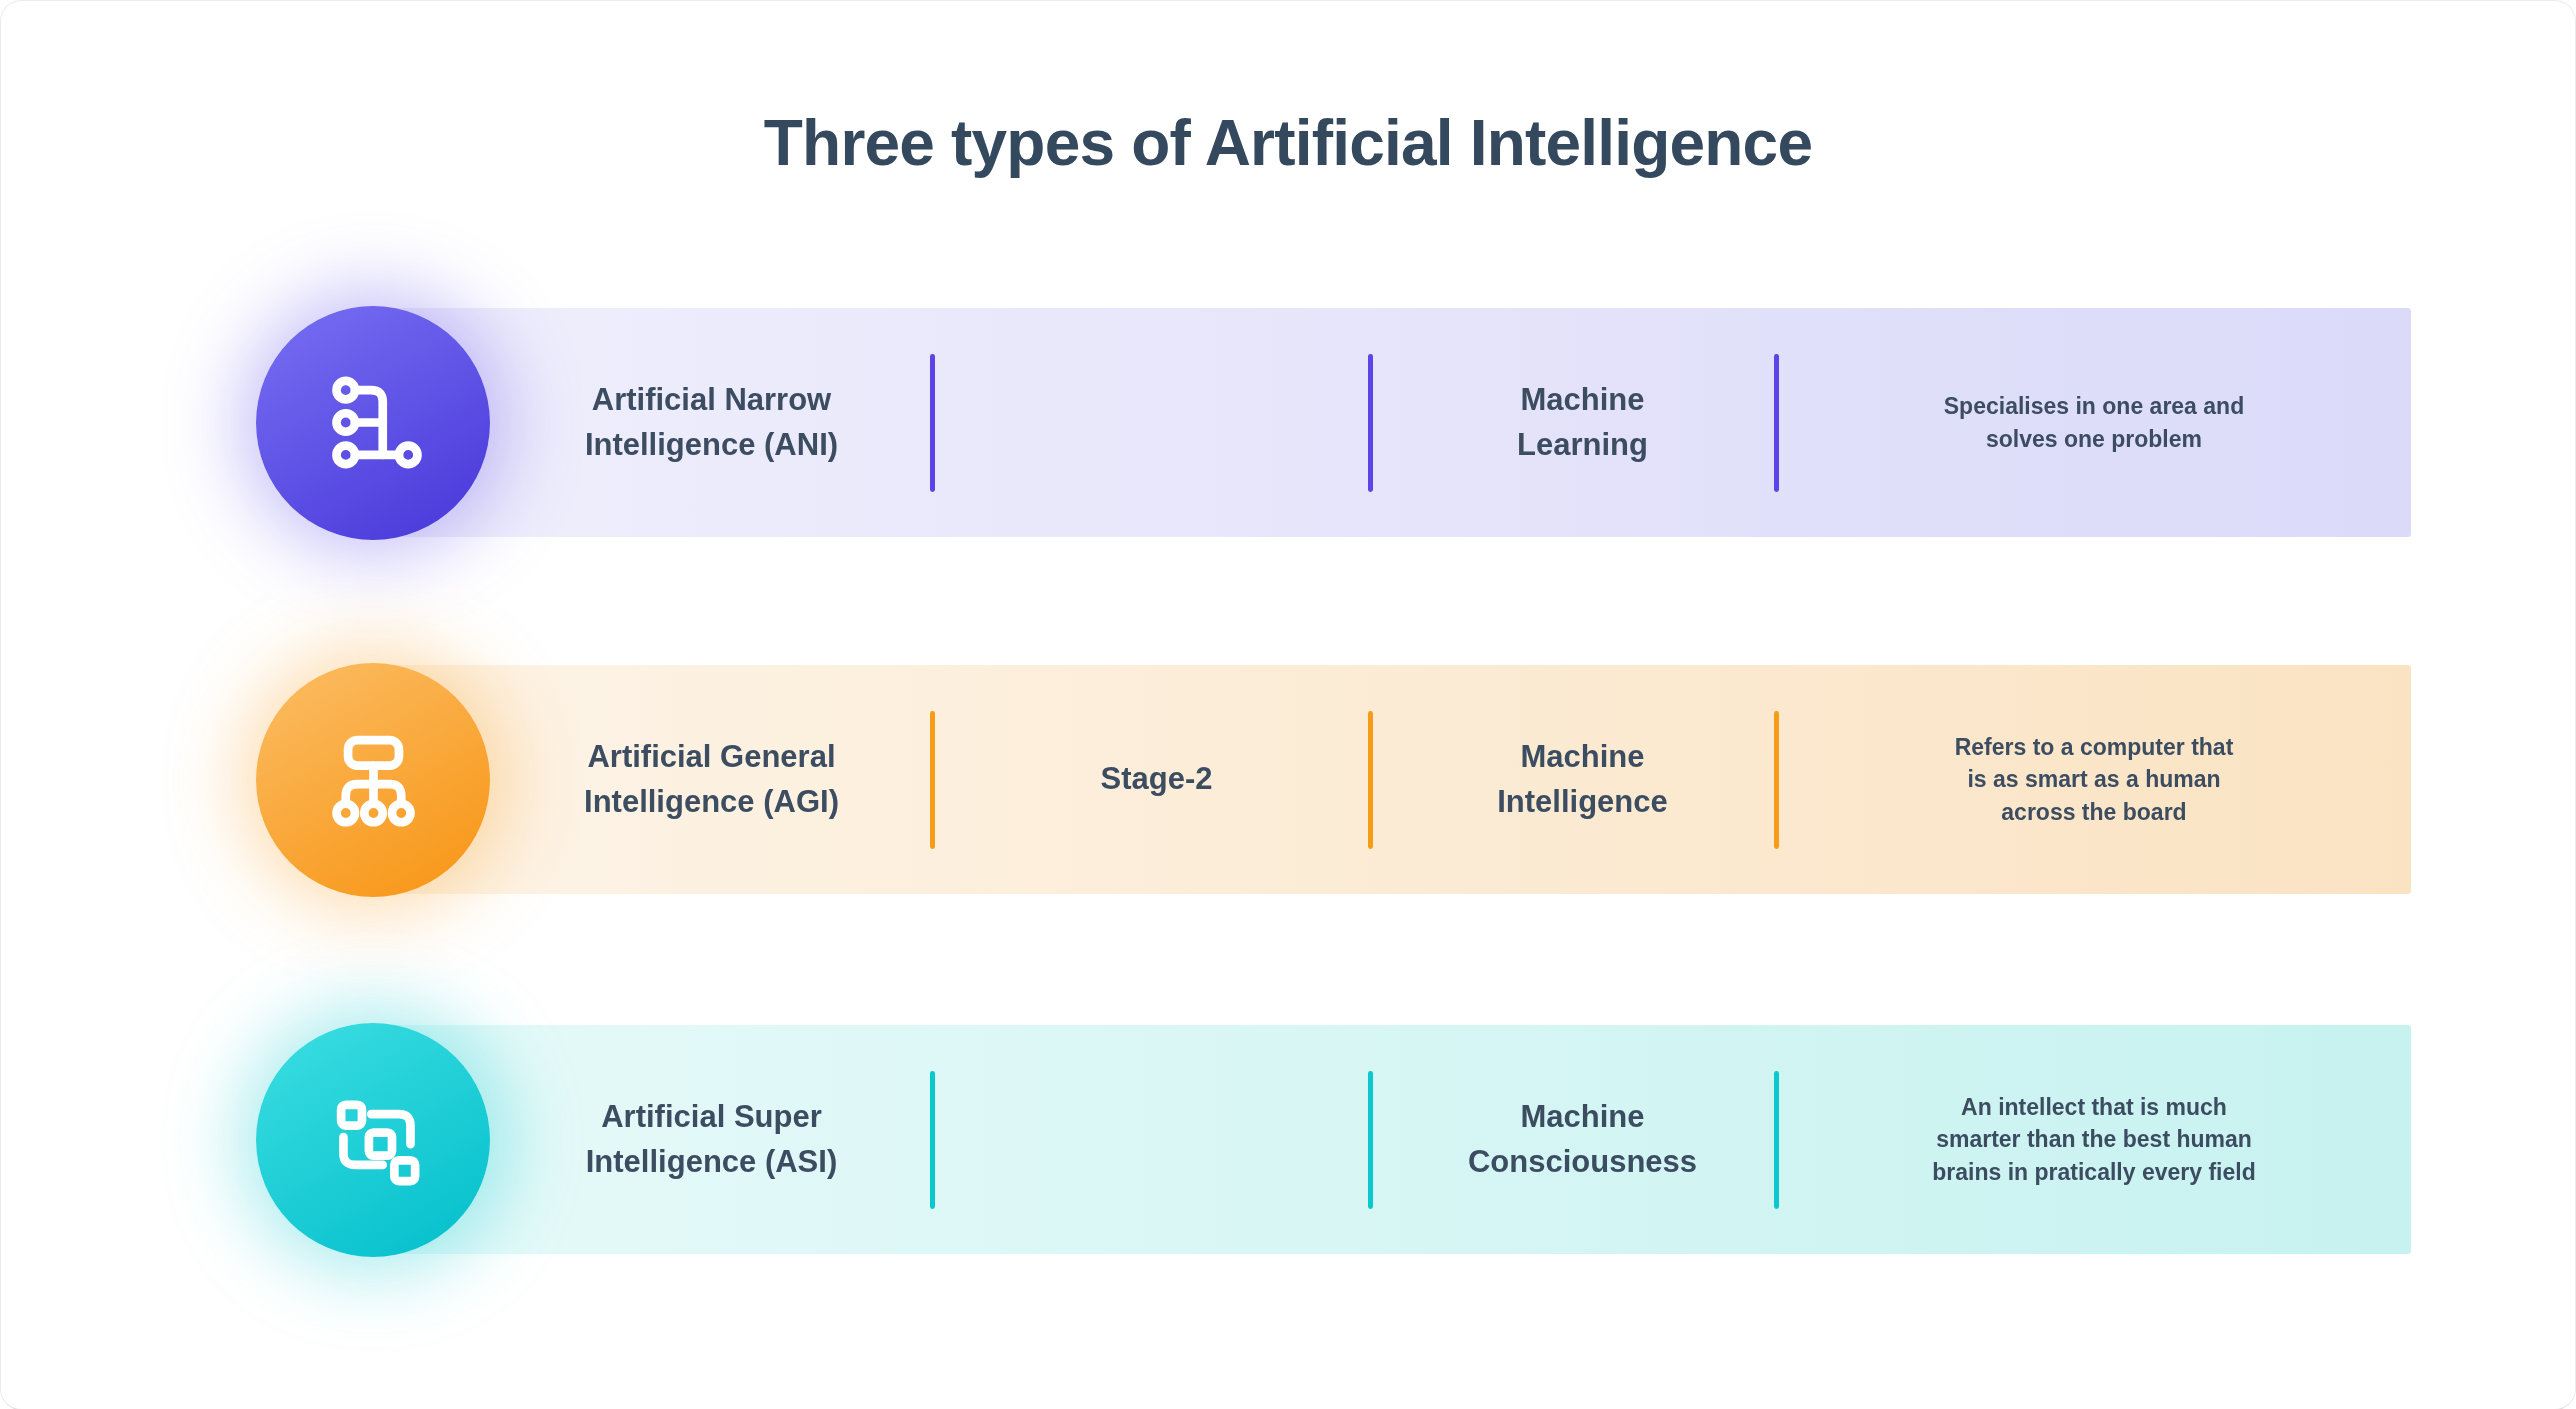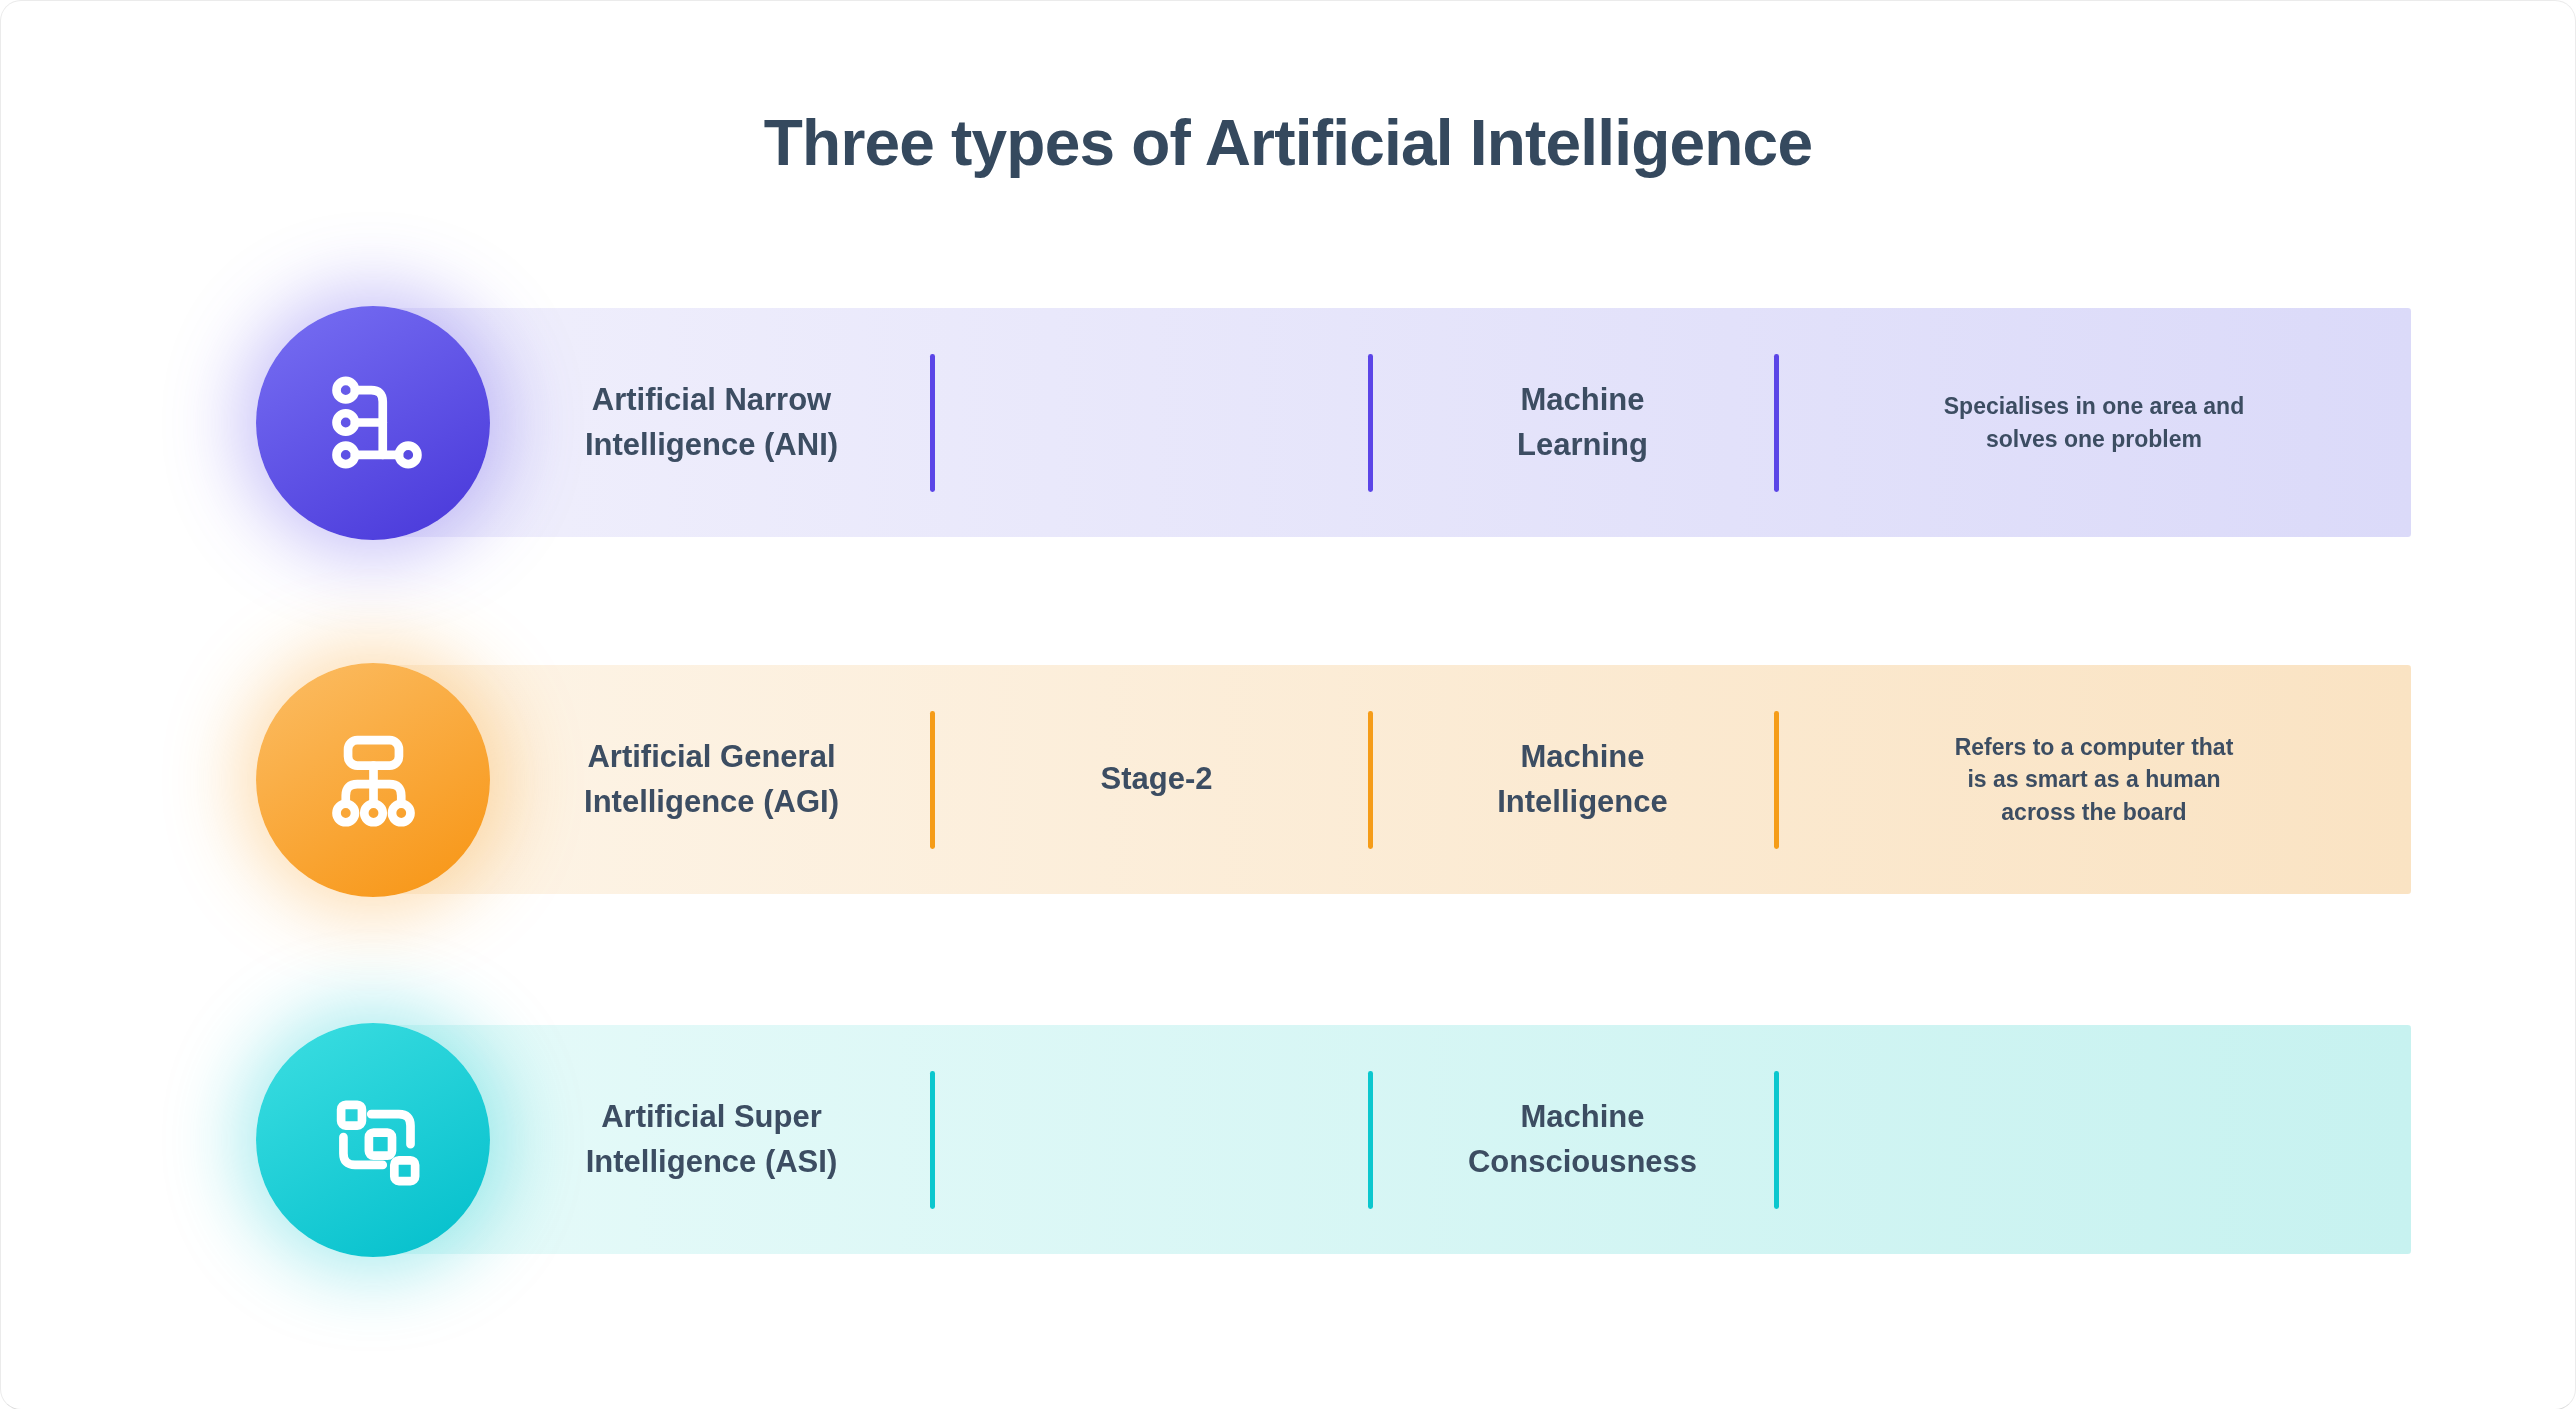--- a/index.html
+++ b/index.html
@@ -121,16 +121,19 @@
         <path d="M22 46 V60 Q22 70 32 70 H56"></path>
       </svg>
     </div>
     <div class="cell c-name">Artificial Super
 Intelligence (ASI)</div>
     <i class="divider d1"></i>
     <i class="divider d2"></i>
     <div class="cell c-machine">Machine
 Consciousness</div>
     <i class="divider d3"></i>
+    <div class="cell c-desc">An intellect that is much
+smarter than the best human
+brains in pratically every field</div>
   </section>
 
 </div>
 
 
 </body></html>

